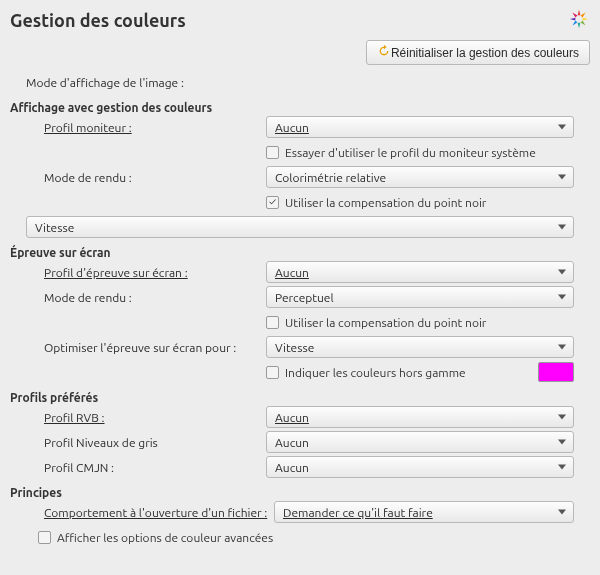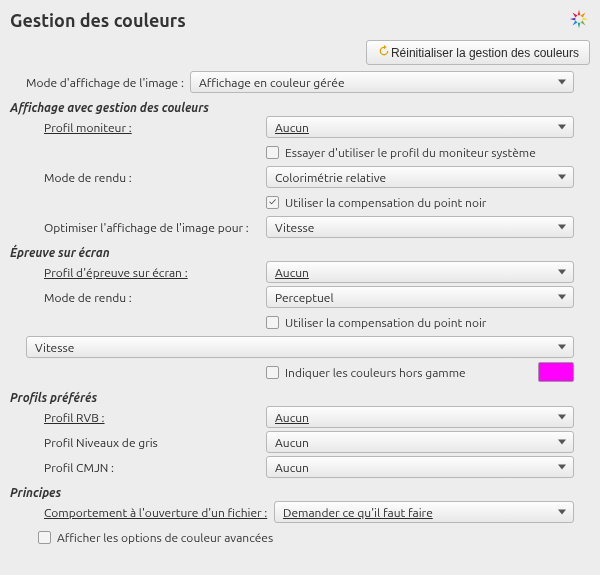--- a/index.html
+++ b/index.html
@@ -46,21 +46,20 @@
     align-items: center;
     margin: 3px 16px;
     min-height: 22px;
   }
   .section-head {
     font-weight: 700;
     font-size: 12px;
     color: #333;
     margin-top: 8px;
     margin-bottom: 2px;
-    font-style: italic;
   }
   .section-head + .row { margin-top: 2px; text-decoration: underline; }
   .label-col {
     flex: 0 0 240px;
     padding-left: 12px;
   }
   .label-col.indent2 { padding-left: 18px; }
   .label-col.wide { flex: 0 0 248px; }
   .ctrl-col {
     flex: 1 1 auto;
@@ -171,25 +170,20 @@
         <svg class="reset-ico" viewBox="0 0 16 16">
           <path d="M8 3a5 5 0 105 5h-1.5A3.5 3.5 0 118 4.5V6l3-2.5L8 1v2z" fill="#e6a100"></path>
         </svg>
       </span>
       <span>Réinitialiser la gestion des couleurs</span>
     </button>
   </div>
 
   <div class="row">
     <div class="label-col" style="padding-left:0;flex:0 0 auto;margin-right:6px">Mode d'affichage de l'image :</div>
-    <div class="ctrl-col">
-      <div class="select">
-        <span>Affichage en couleur gérée</span>
-      </div>
-    </div>
   </div>
 
   <div class="section-head">Affichage avec gestion des couleurs</div>
 
   <div class="row">
     <div class="label-col indent2">Profil moniteur :</div>
     <div class="ctrl-col">
       <div class="select">
         <span>Aucun</span>
       </div>
@@ -219,21 +213,20 @@
     <div class="label-col indent2"></div>
     <div class="ctrl-col">
       <label class="check">
         <span class="box">✓</span>
         <span>Utiliser la compensation du point noir</span>
       </label>
     </div>
   </div>
 
   <div class="row">
-    <div class="label-col indent2">Optimiser l'affichage de l'image pour :</div>
     <div class="ctrl-col">
       <div class="select">
         <span>Vitesse</span>
       </div>
     </div>
   </div>
 
   <div class="section-head">Épreuve sur écran</div>
 
   <div class="row">
@@ -258,20 +251,21 @@
     <div class="label-col indent2"></div>
     <div class="ctrl-col">
       <label class="check">
         <span class="box off">✓</span>
         <span>Utiliser la compensation du point noir</span>
       </label>
     </div>
   </div>
 
   <div class="row">
+    <div class="label-col indent2">Optimiser l'épreuve sur écran pour :</div>
     <div class="ctrl-col">
       <div class="select">
         <span>Vitesse</span>
       </div>
     </div>
   </div>
 
   <div class="row gamut-row">
     <div class="label-col indent2"></div>
     <div class="ctrl-col">

